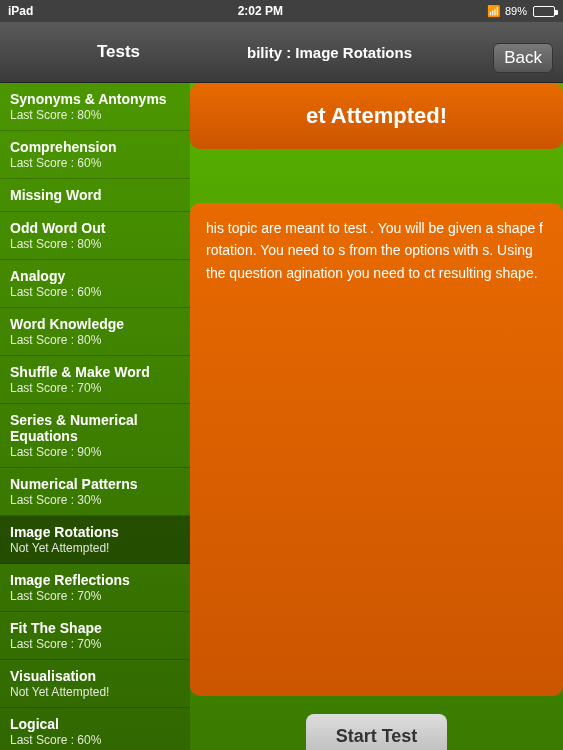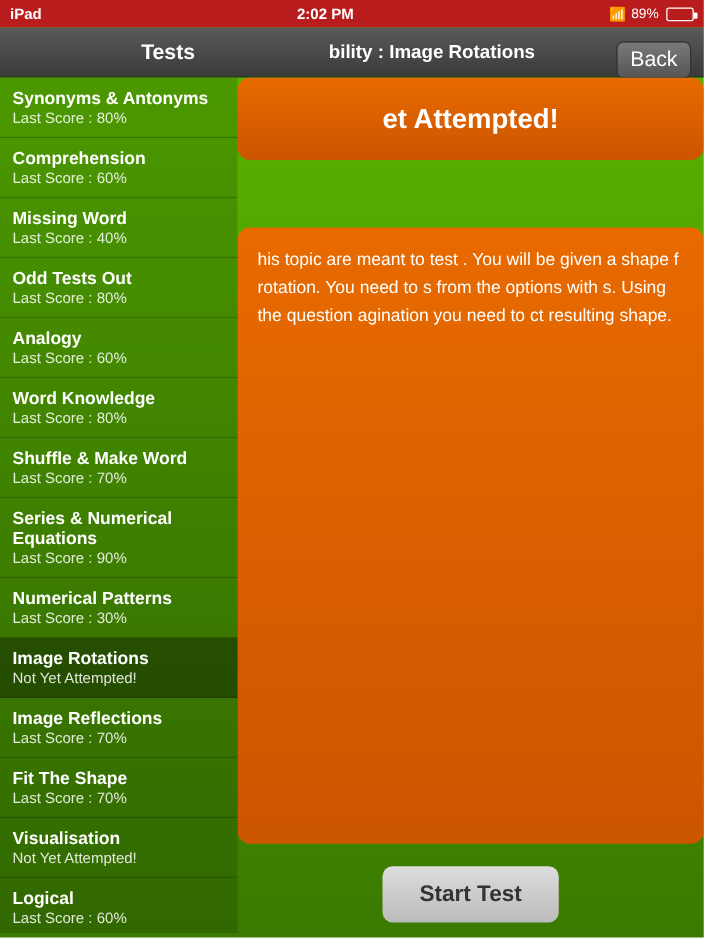--- a/index.html
+++ b/index.html
@@ -6,21 +6,21 @@
     body {
       width: 563px;
       height: 750px;
       overflow: hidden;
       font-family: 'Helvetica Neue', Arial, sans-serif;
       background: linear-gradient(to bottom, #5cb800, #3a7a00);
     }
 
     
     .status-bar {
-      background: #b91c1c;
+      background: #404040;
       height: 22px;
       display: flex;
       align-items: center;
       justify-content: space-between;
       padding: 0 8px;
       color: white;
       font-size: 12px;
     }
     .status-left { font-weight: bold; }
     .status-center { font-weight: bold; }
@@ -47,25 +47,24 @@
     .battery-fill {
       background: #5cb800;
       height: 100%;
       width: 89%;
       border-radius: 1px;
     }
 
     
     .nav-bar {
       background: linear-gradient(to bottom, #5a5a5a, #3a3a3a);
-      height: 40px;
+      height: 61px;
       display: flex;
       align-items: center;
       border-bottom: 1px solid #222;
-      padding-left: 16px;
     }
     .nav-left {
       width: 237px;
       display: flex;
       align-items: center;
       justify-content: center;
     }
     .nav-left-title {
       color: white;
       font-size: 17px;
@@ -223,24 +222,23 @@
   <div class="list-item">
         <div class="list-item-title">Synonyms &amp; Antonyms</div>
         <div class="list-item-sub">Last Score : 80%</div>
       </div>
       <div class="list-item">
         <div class="list-item-title">Comprehension</div>
         <div class="list-item-sub">Last Score : 60%</div>
       </div>
       <div class="list-item">
         <div class="list-item-title">Missing Word</div>
-        <div class="list-item-sub">Last Score : 40%</div>
-      </div>
-      <div class="list-item">
-        <div class="list-item-title">Odd Tests Out</div>
+      </div>
+      <div class="list-item">
+        <div class="list-item-title">Odd Word Out</div>
         <div class="list-item-sub">Last Score : 80%</div>
       </div>
       <div class="list-item">
         <div class="list-item-title">Analogy</div>
         <div class="list-item-sub">Last Score : 60%</div>
       </div>
       <div class="list-item">
         <div class="list-item-title">Word Knowledge</div>
         <div class="list-item-sub">Last Score : 80%</div>
       </div>

